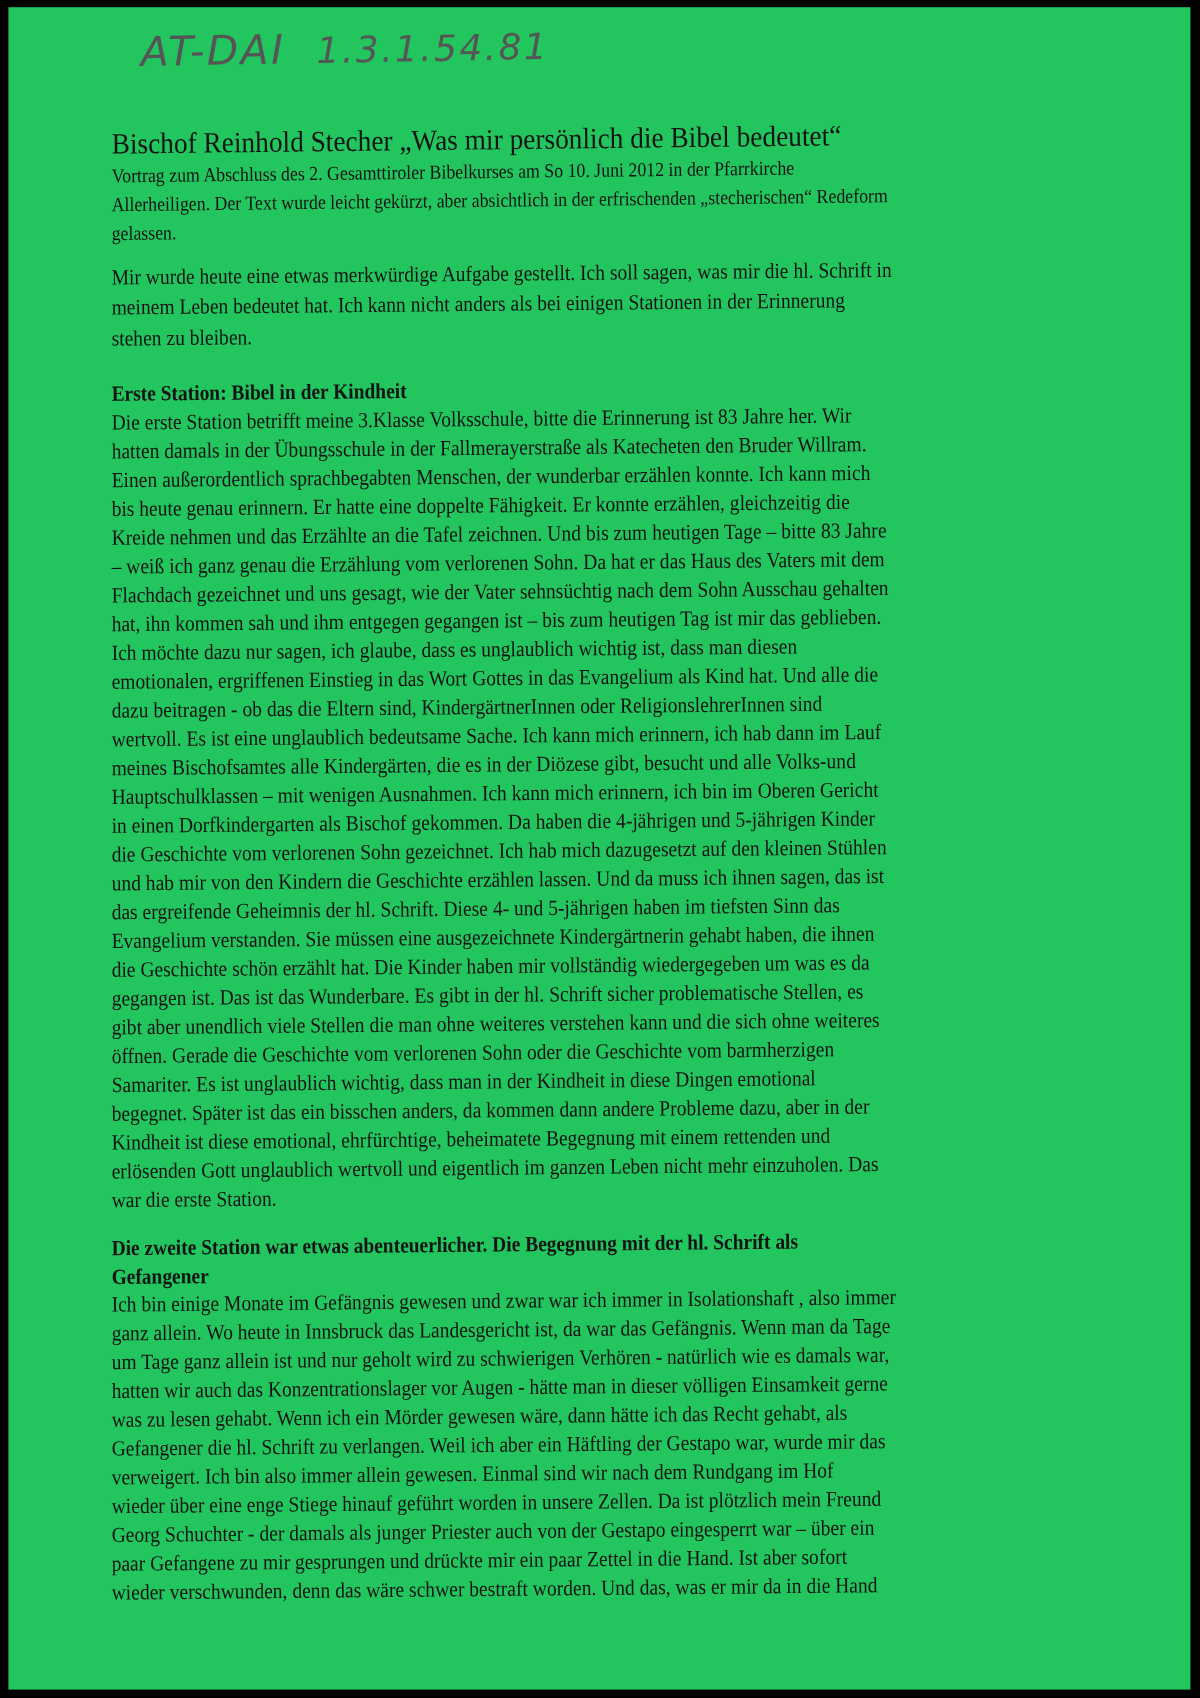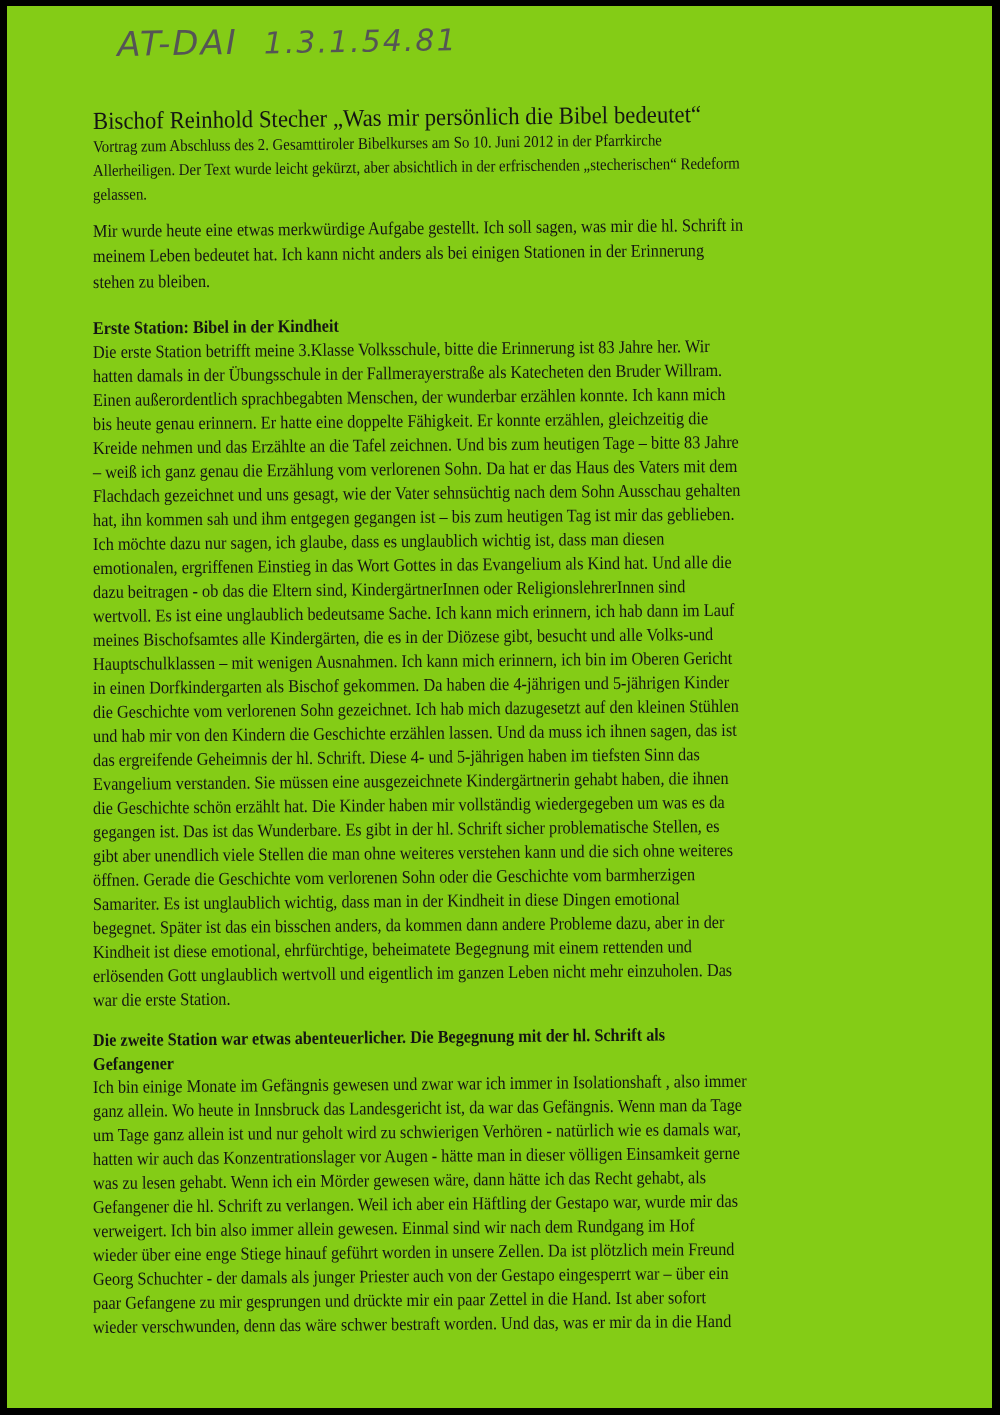--- a/index.html
+++ b/index.html
@@ -1,19 +1,19 @@
 <!DOCTYPE html>
 <html><head>
 <meta charset="utf-8">
 <style>
   html, body { margin: 0; padding: 0; }
   body { width: 1000px; height: 1415px; background: #000; position: relative; overflow: hidden; }
   .page {
     position: absolute; left: 7px; top: 6px; width: 985px; height: 1402px;
-    background: #84cc16;
+    background: #22c55e;
   }
   .handwritten {
     position: absolute; left: 110px; top: 18px;
     font-family: "DejaVu Sans", sans-serif; font-weight: 200;
     font-size: 34px; color: #555; letter-spacing: 2px;
     transform: rotate(-1deg); transform-origin: left top;
     font-style: italic;
   }
   .handwritten .ref { margin-left: 26px; font-size: 30px; }
   .line {

